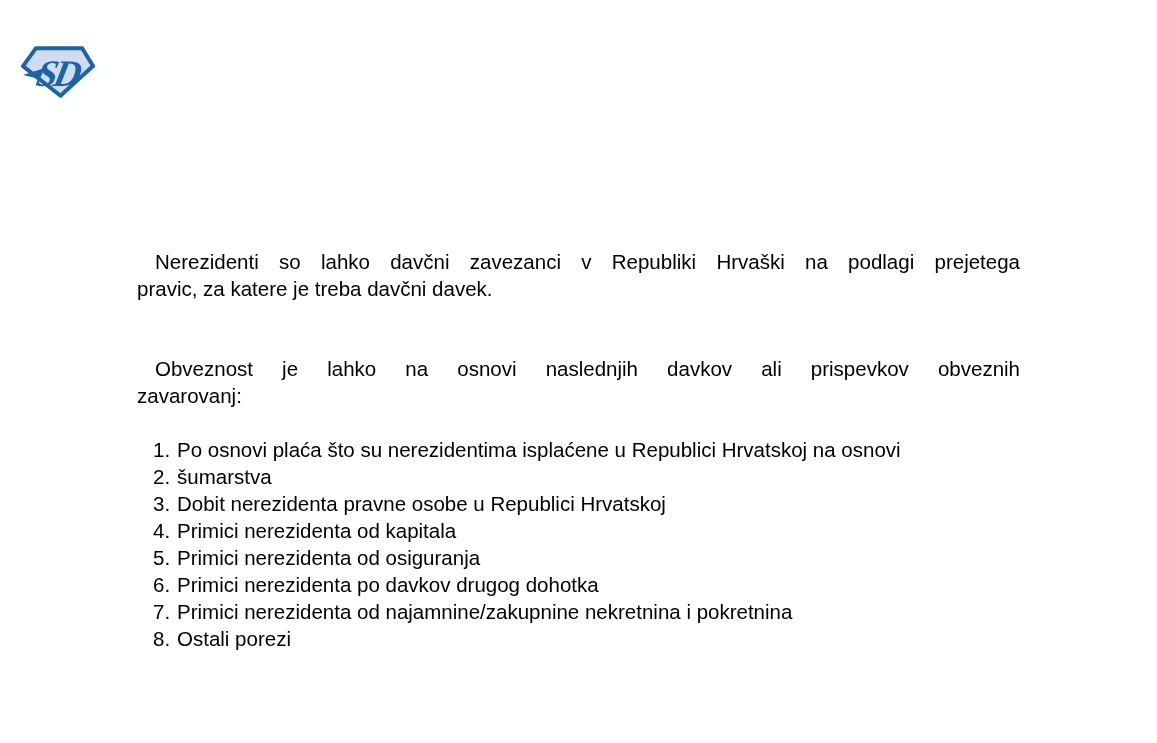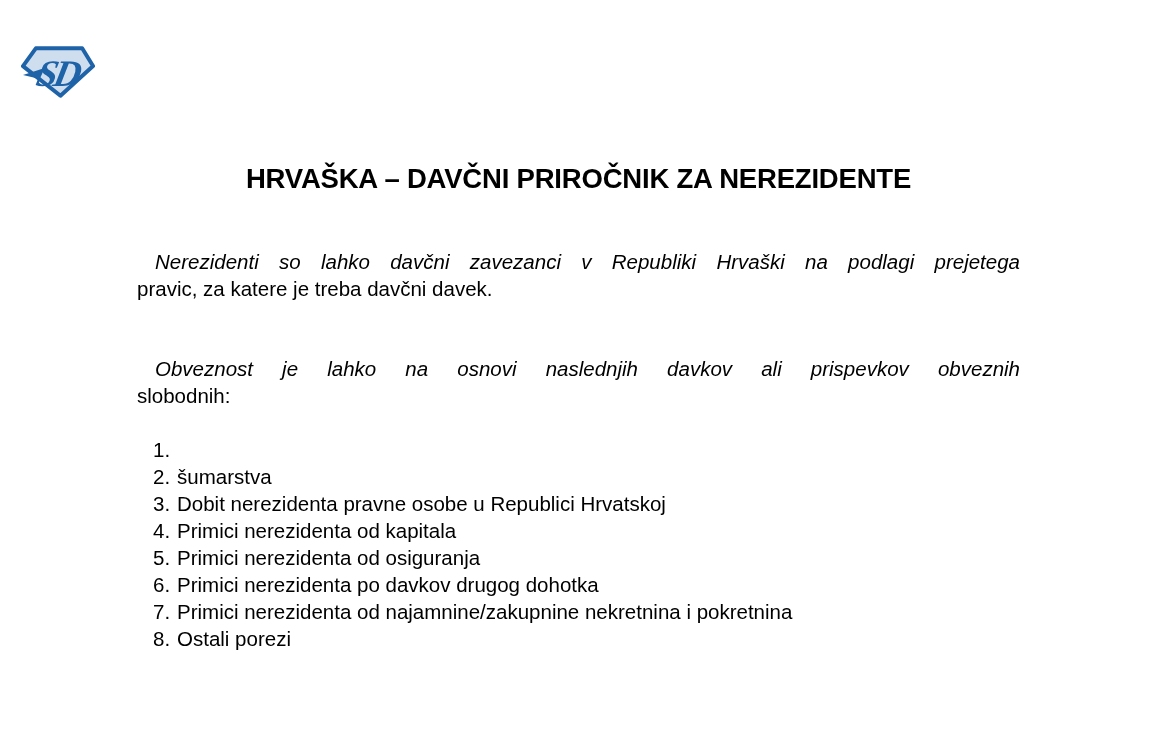--- a/index.html
+++ b/index.html
@@ -38,21 +38,21 @@
     font-size: 20.5px;
     line-height: 27px;
   }
   .para-1 { top: 248px; }
   .para-2 { top: 355px; }
   .jline {
     text-align: justify;
     text-align-last: justify;
     text-justify: inter-word;
   }
-  .indent { padding-left: 18px; font-style: italic; }
+  .indent { padding-left: 18px; }
   .num-list {
     position: absolute;
     left: 153px;
     top: 436px;
     width: 867px;
     font-size: 20.5px;
     line-height: 27px;
   }
   .li { display: flex; }
   .li-num { flex: 0 0 24px; width: 24px; }
@@ -63,37 +63,37 @@
 
 <div class="page">
 
   <svg class="logo" viewBox="0 0 76 54" aria-hidden="true">
     <polygon points="2,21 15,3 62,3 73,21 40,51" stroke-width="4" stroke-linejoin="round" fill="#cfdeee" stroke="#1e62a8"></polygon>
     <path d="M2,30 L24,23 L19,34 Z" fill="#1e62a8"></path>
     <text x="36" y="41" text-anchor="middle" font-family="Liberation Serif, serif" font-size="38" font-weight="bold" font-style="italic" letter-spacing="-4" transform="translate(7,0) skewX(-12)" fill="#1e62a8">SD</text>
     <path d="M13,17 Q32,12 52,13" fill="none" stroke-width="2.5" opacity="0.85" stroke="#cfdeee"></path>
   </svg>
 
-  <div class="doc-title">HRVAŠKA – DAVČNI PRIROČNIK ZA NEREZIDENTE</div>
 
   <div class="para para-1">
     <div class="jline indent">Nerezidenti so lahko davčni zavezanci v Republiki Hrvaški na podlagi prejetega</div>
     <div>pravic, za katere je treba davčni davek.</div>
   </div>
 
   <div class="para para-2">
     <div class="jline indent">Obveznost je lahko na osnovi naslednjih davkov ali prispevkov obveznih</div>
-    <div>slobodnih:</div>
+    <div>zavarovanj:</div>
   </div>
 
   <div class="num-list">
 
     <div class="li">
       <span class="li-num">1.</span>
       <div class="li-txt">
+        <div>Po osnovi plaća što su nerezidentima isplaćene u Republici Hrvatskoj na osnovi</div>
       </div>
     </div>
 
     <div class="li">
       <span class="li-num">2.</span>
       <div class="li-txt">
         <div>šumarstva</div>
       </div>
     </div>
 

